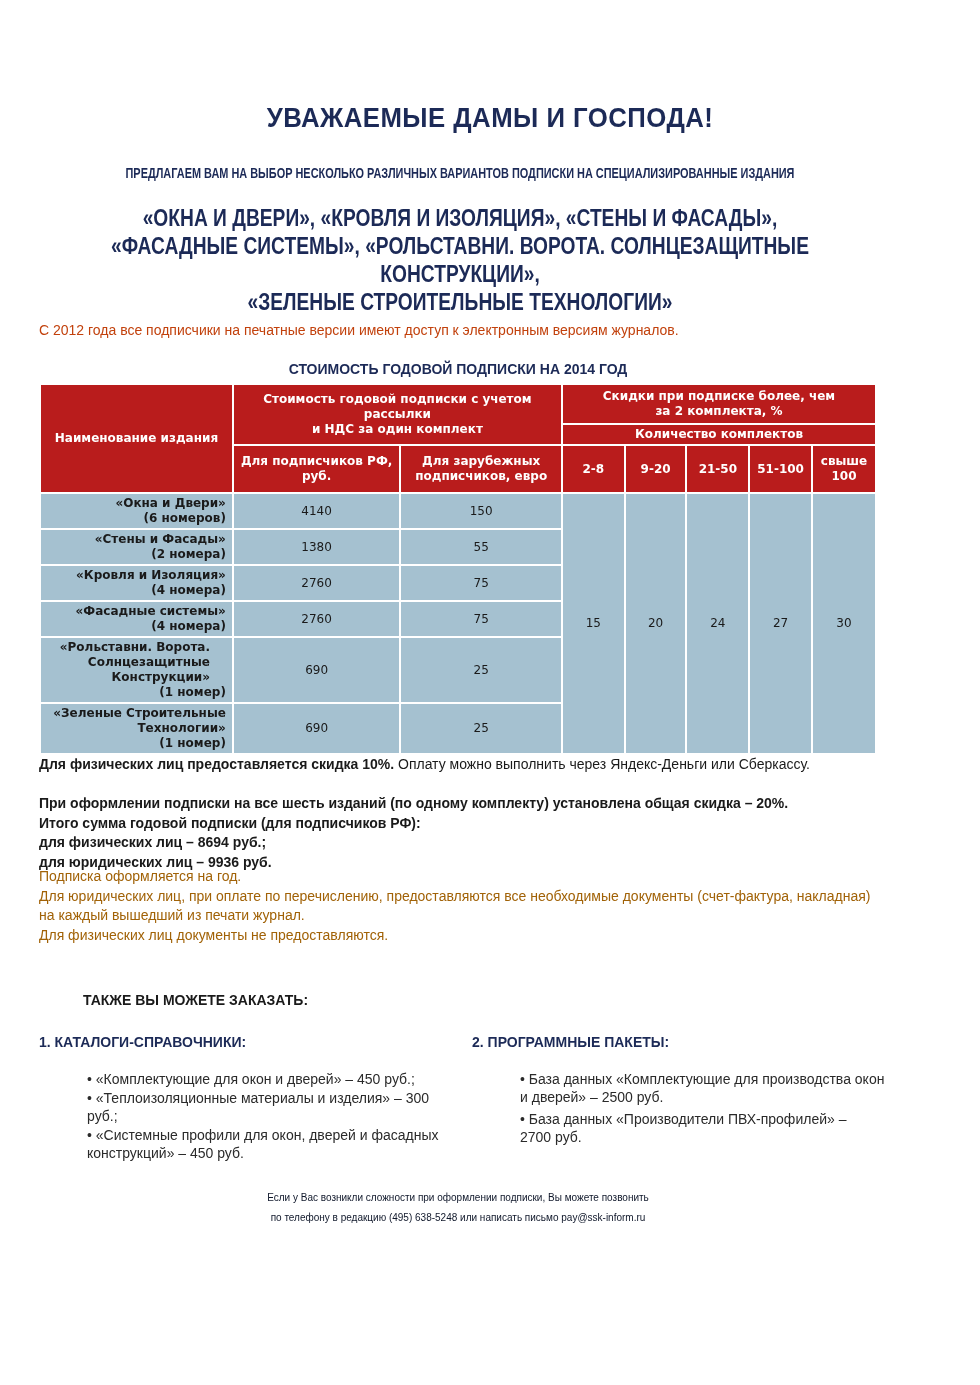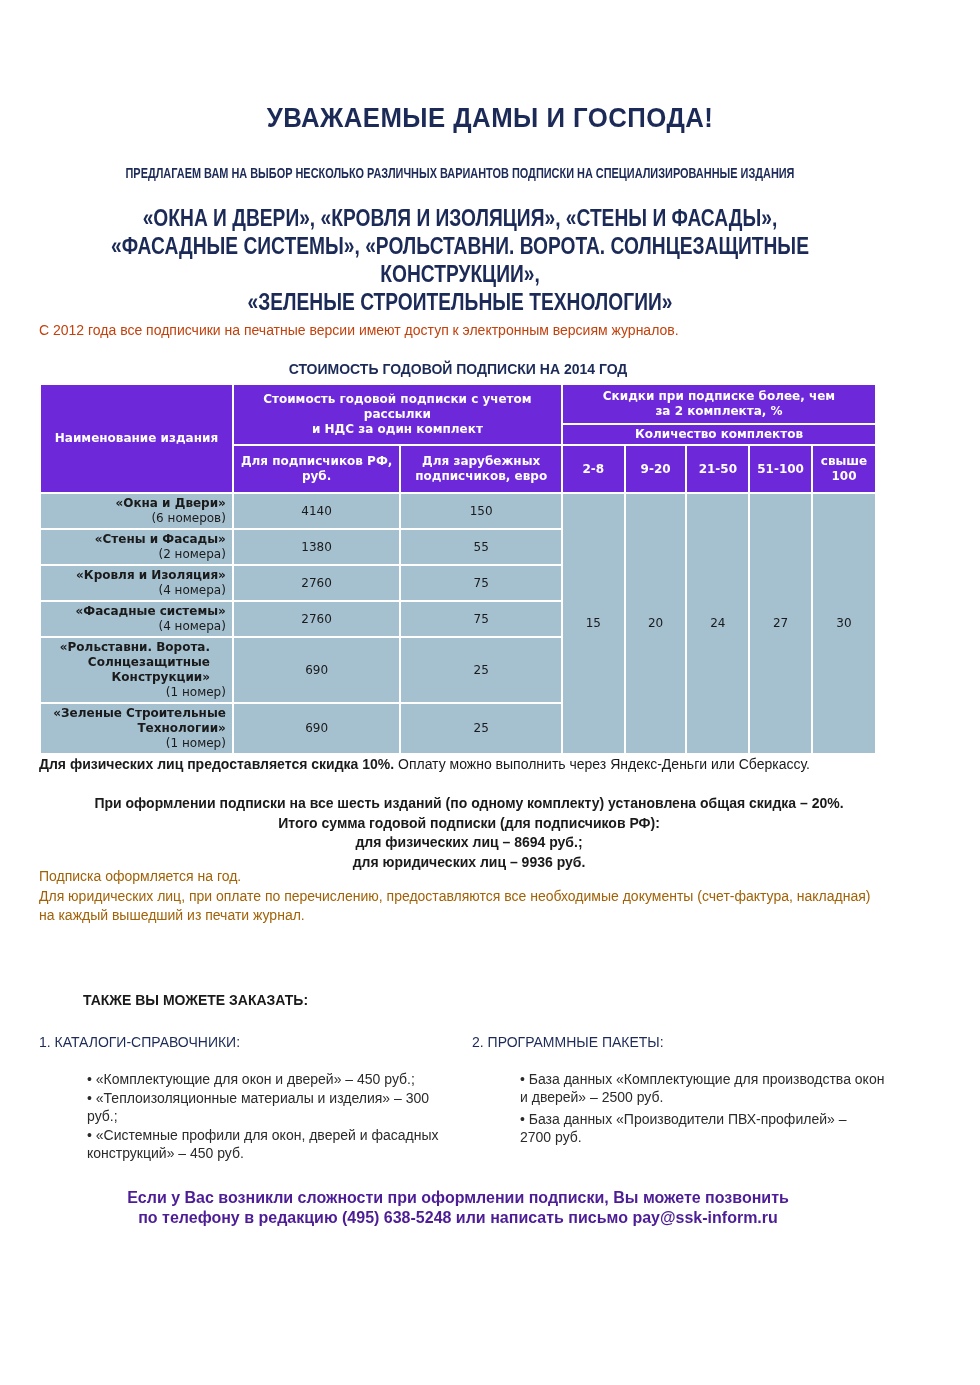--- a/index.html
+++ b/index.html
@@ -29,43 +29,43 @@
       position: absolute; left: 0; top: 361px; width: 916px; text-align: center;
       font-weight: 700; font-size: 14px; color: #1c2a57;
     }
 
     table.prices {
       position: absolute; left: 39px; top: 383px; width: 838px;
       border-collapse: collapse; font-family: "DejaVu Sans", sans-serif;
     }
     table.prices th, table.prices td { border: 2px solid #ffffff; }
     table.prices th {
-      background: #6d28d9; color: #ffffff; font-weight: 700; font-size: 12px;
+      background: #b91c1c; color: #ffffff; font-weight: 700; font-size: 12px;
       text-align: center; line-height: 15px; padding: 2px 4px;
     }
     table.prices td {
       background: #a5c1d0; color: #1a1a1a; font-size: 12px; text-align: center;
       line-height: 15px; padding: 2px 6px;
     }
     table.prices td.name { text-align: right; padding-left: 9px; }
     td.name .nm { font-weight: 700; display: block; }
-    td.name .iss { font-weight: 400; display: block; }
+    td.name .iss { font-weight: 700; display: block; }
 
     .block { position: absolute; left: 39px; font-size: 14px; line-height: 19.5px; color: #1a1a1a; }
-    .b { font-weight: 700; text-align: center; }
+    .b { font-weight: 700; }
     .block p { margin: 0; }
 
-    .col-title { position: absolute; font-size: 14px; font-weight: 400; color: #1c2a57; }
+    .col-title { position: absolute; font-size: 14px; font-weight: 700; color: #1c2a57; }
     .list { position: absolute; font-size: 14px; line-height: 18px; color: #2a2a2a; }
     .list .item { margin-bottom: 1px; margin-left: 48px; }
     .list.right .item { margin-bottom: 4px; }
 
     .contact {
       position: absolute; left: 0; top: 1188px; width: 916px; text-align: center;
-      font-weight: 700; font-size: 16px; line-height: 20px; color: #4c1d95;
+      font-weight: 400; font-size: 10px; line-height: 20px; color: #0f172a;
     }
   </style>
 </head>
 <body>
 
 <div class="title">УВАЖАЕМЫЕ ДАМЫ И ГОСПОДА!</div>
 <div class="subtitle">ПРЕДЛАГАЕМ ВАМ НА ВЫБОР НЕСКОЛЬКО РАЗЛИЧНЫХ ВАРИАНТОВ ПОДПИСКИ НА СПЕЦИАЛИЗИРОВАННЫЕ ИЗДАНИЯ</div>
 <div class="journals">
   <div>«ОКНА И ДВЕРИ», «КРОВЛЯ И ИЗОЛЯЦИЯ», «СТЕНЫ И ФАСАДЫ»,</div>
   <div>«ФАСАДНЫЕ СИСТЕМЫ», «РОЛЬСТАВНИ. ВОРОТА. СОЛНЦЕЗАЩИТНЫЕ КОНСТРУКЦИИ»,</div>
@@ -184,20 +184,21 @@
 <div class="block b" style="top:794px; width:860px;">
   <p>При оформлении подписки на все шесть изданий (по одному комплекту) установлена общая скидка – 20%.</p>
   <p>Итого сумма годовой подписки (для подписчиков РФ):</p>
   <p>для физических лиц – 8694 руб.;</p>
   <p>для юридических лиц – 9936 руб.</p>
 </div>
 
 <div class="block" style="top:867px; width:845px; color:#a16207;">
   <p>Подписка оформляется на год.</p>
   <p>Для юридических лиц, при оплате по перечислению, предоставляются все необходимые документы (счет-фактура, накладная) на каждый вышедший из печати журнал.</p>
+  <p>Для физических лиц документы не предоставляются.</p>
 </div>
 
 <div class="block b" style="top:991px; color:#1a1a1a;margin-left:44px;">ТАКЖЕ ВЫ МОЖЕТЕ ЗАКАЗАТЬ:</div>
 
 <div class="col-title" style="left:39px; top:1034px;">1. КАТАЛОГИ-СПРАВОЧНИКИ:</div>
 <div class="list" style="left:39px; top:1070px; width:405px;">
   <div class="item">• «Комплектующие для окон и дверей» – 450 руб.;</div>
   <div class="item">• «Теплоизоляционные материалы и изделия» – 300 руб.;</div>
   <div class="item">• «Системные профили для окон, дверей и фасадных конструкций» – 450 руб.</div>
 </div>

